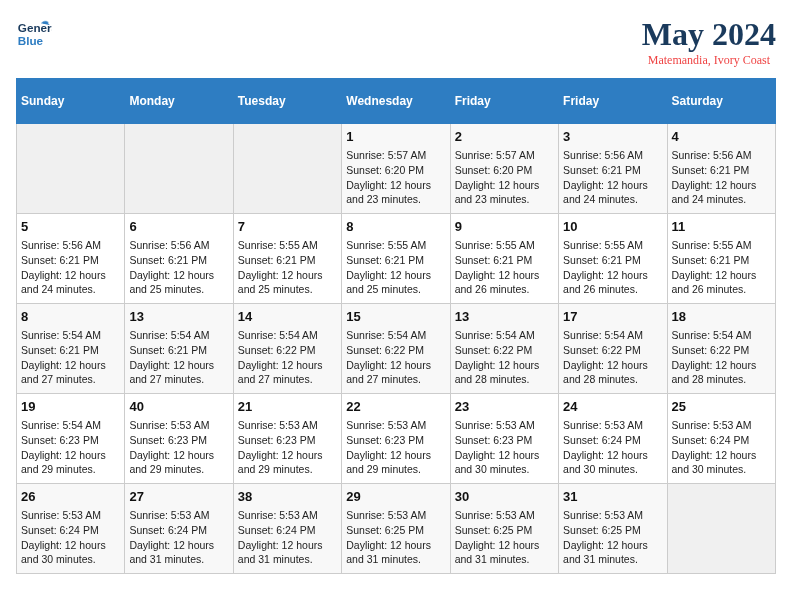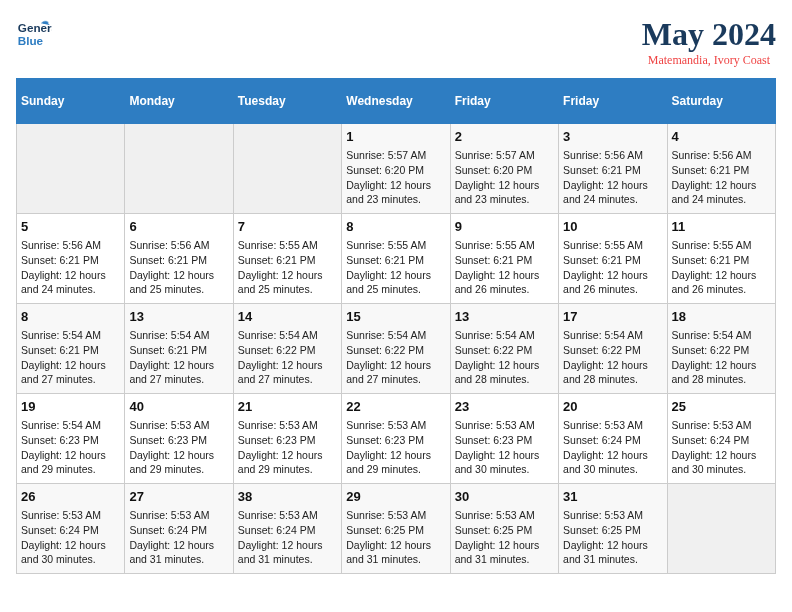--- a/index.html
+++ b/index.html
@@ -277,21 +277,21 @@
 and 29 minutes.</div>
         </td>
         <td>
           <div class="day-num">23</div>
           <div style="white-space: pre-line;">Sunrise: 5:53 AM
 Sunset: 6:23 PM
 Daylight: 12 hours
 and 30 minutes.</div>
         </td>
         <td>
-          <div class="day-num">20</div>
+          <div class="day-num">24</div>
           <div style="white-space: pre-line;">Sunrise: 5:53 AM
 Sunset: 6:24 PM
 Daylight: 12 hours
 and 30 minutes.</div>
         </td>
         <td>
           <div class="day-num">25</div>
           <div style="white-space: pre-line;">Sunrise: 5:53 AM
 Sunset: 6:24 PM
 Daylight: 12 hours

